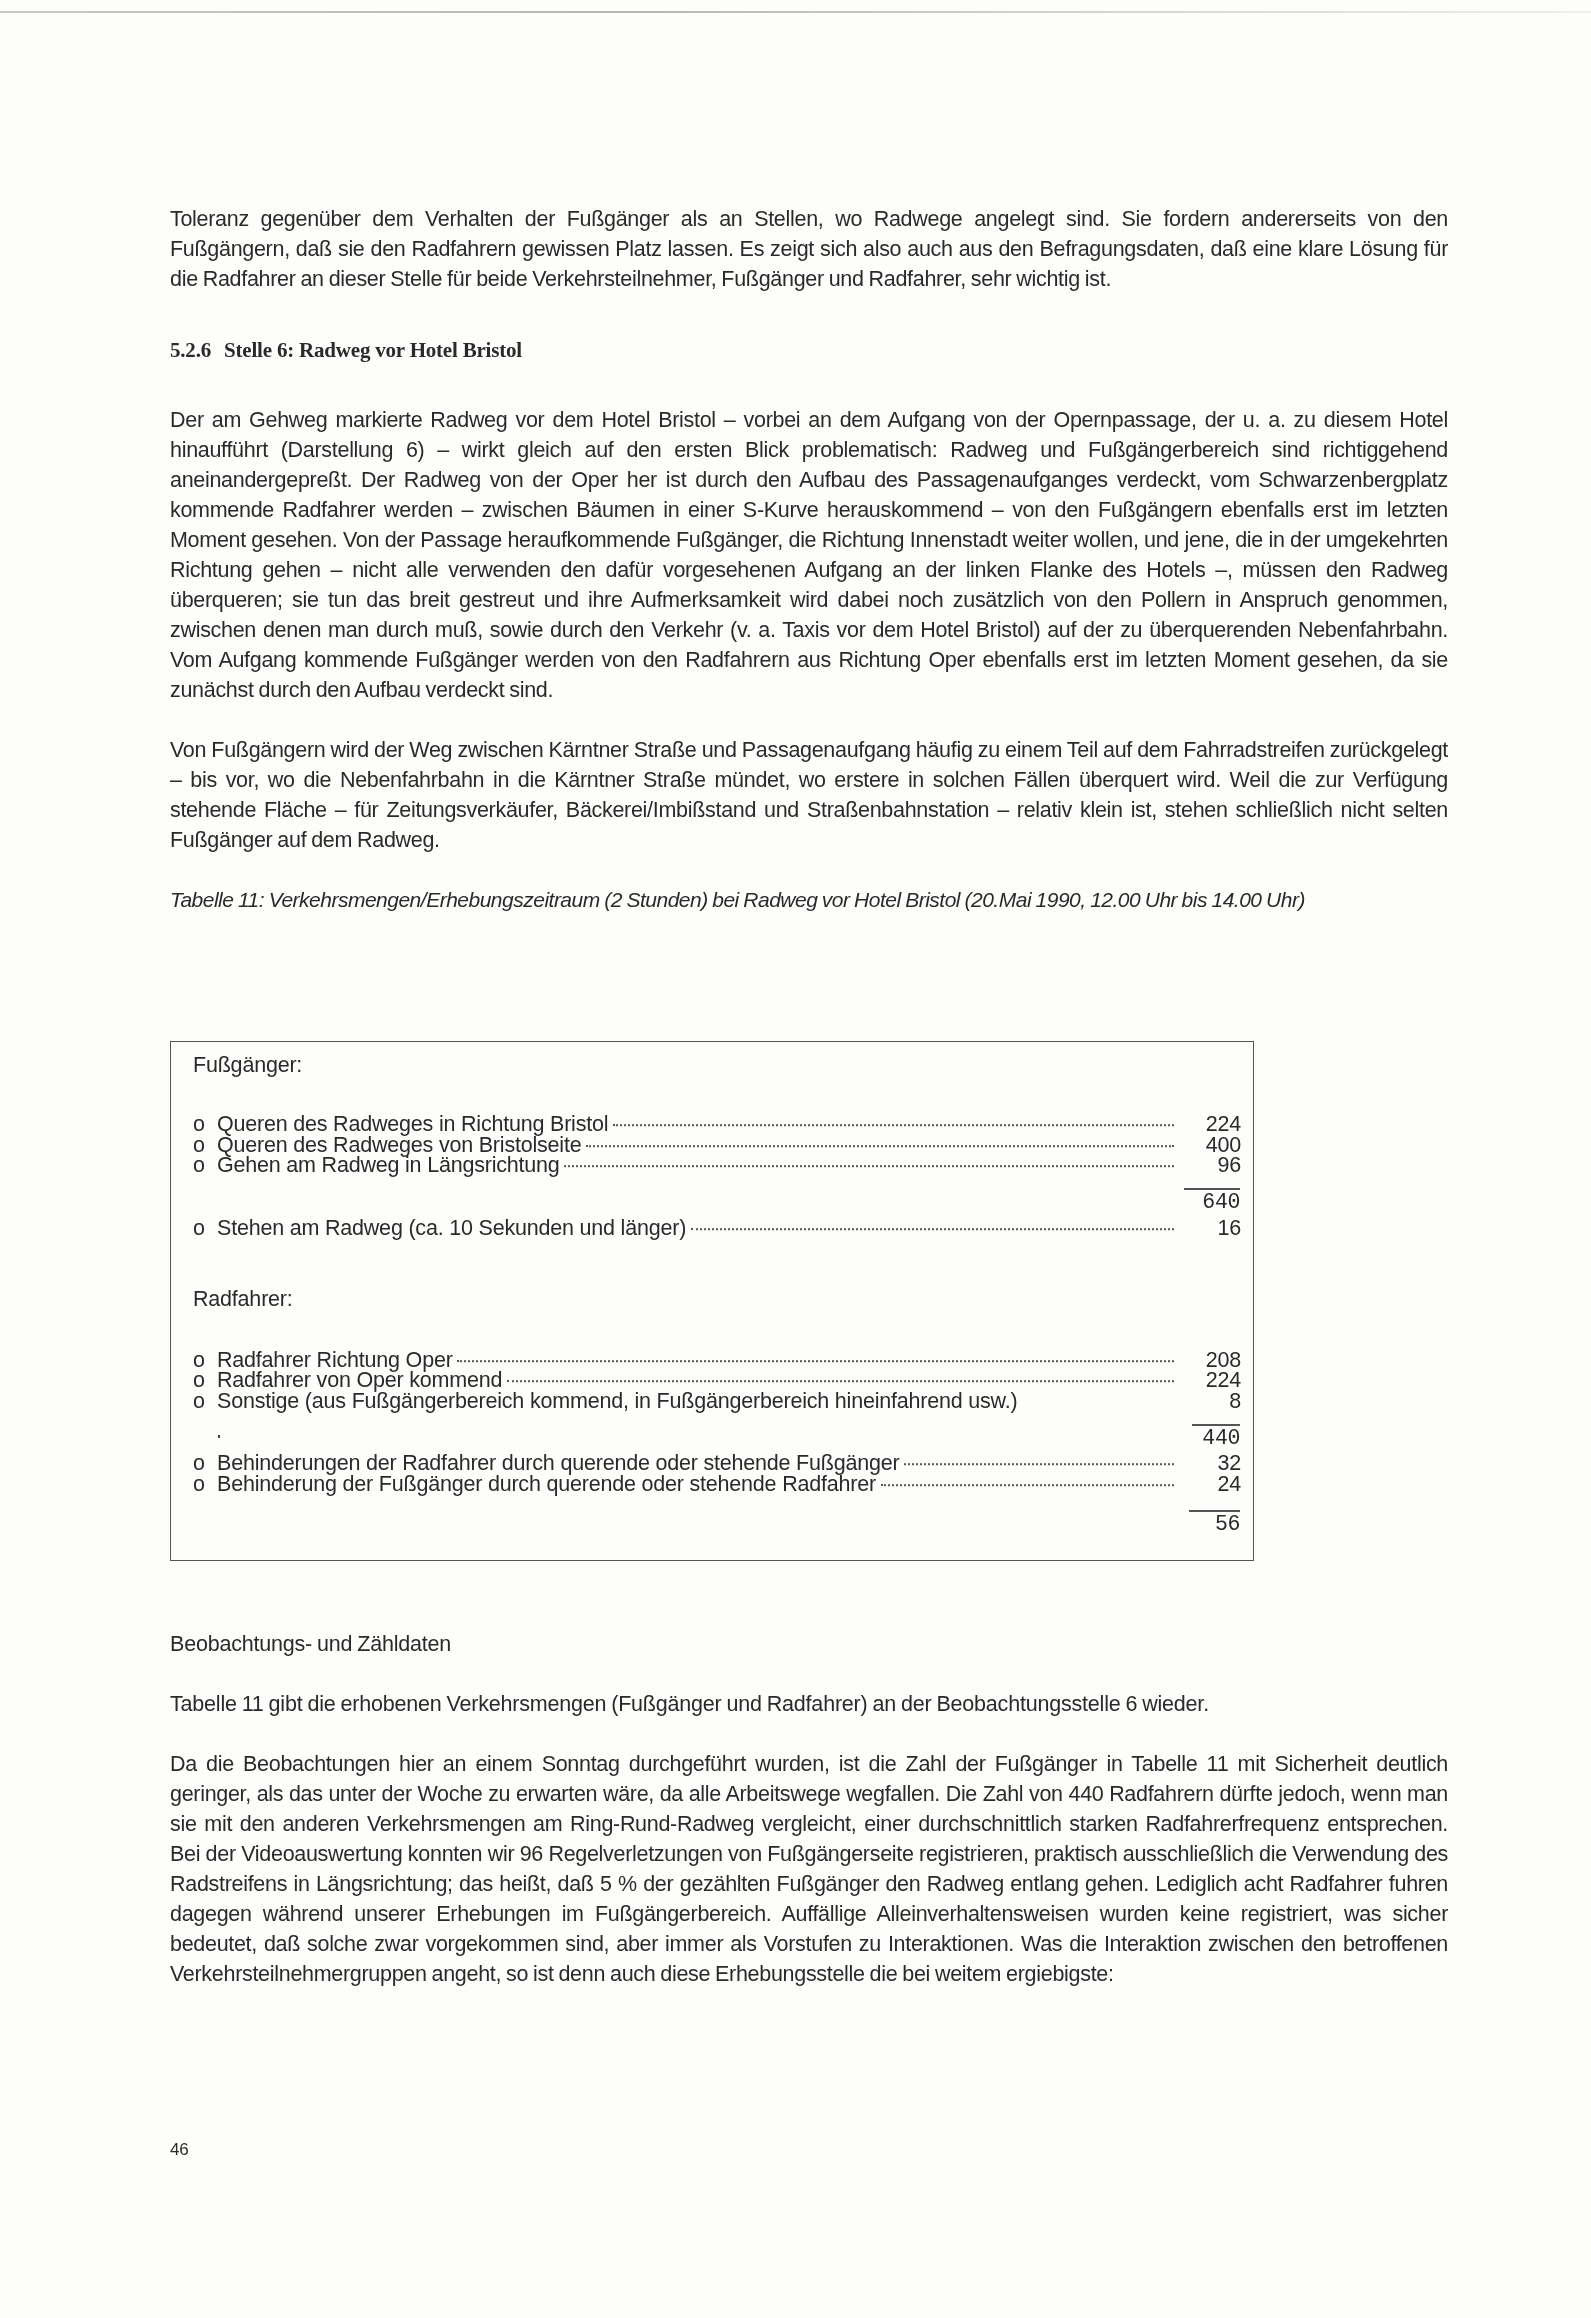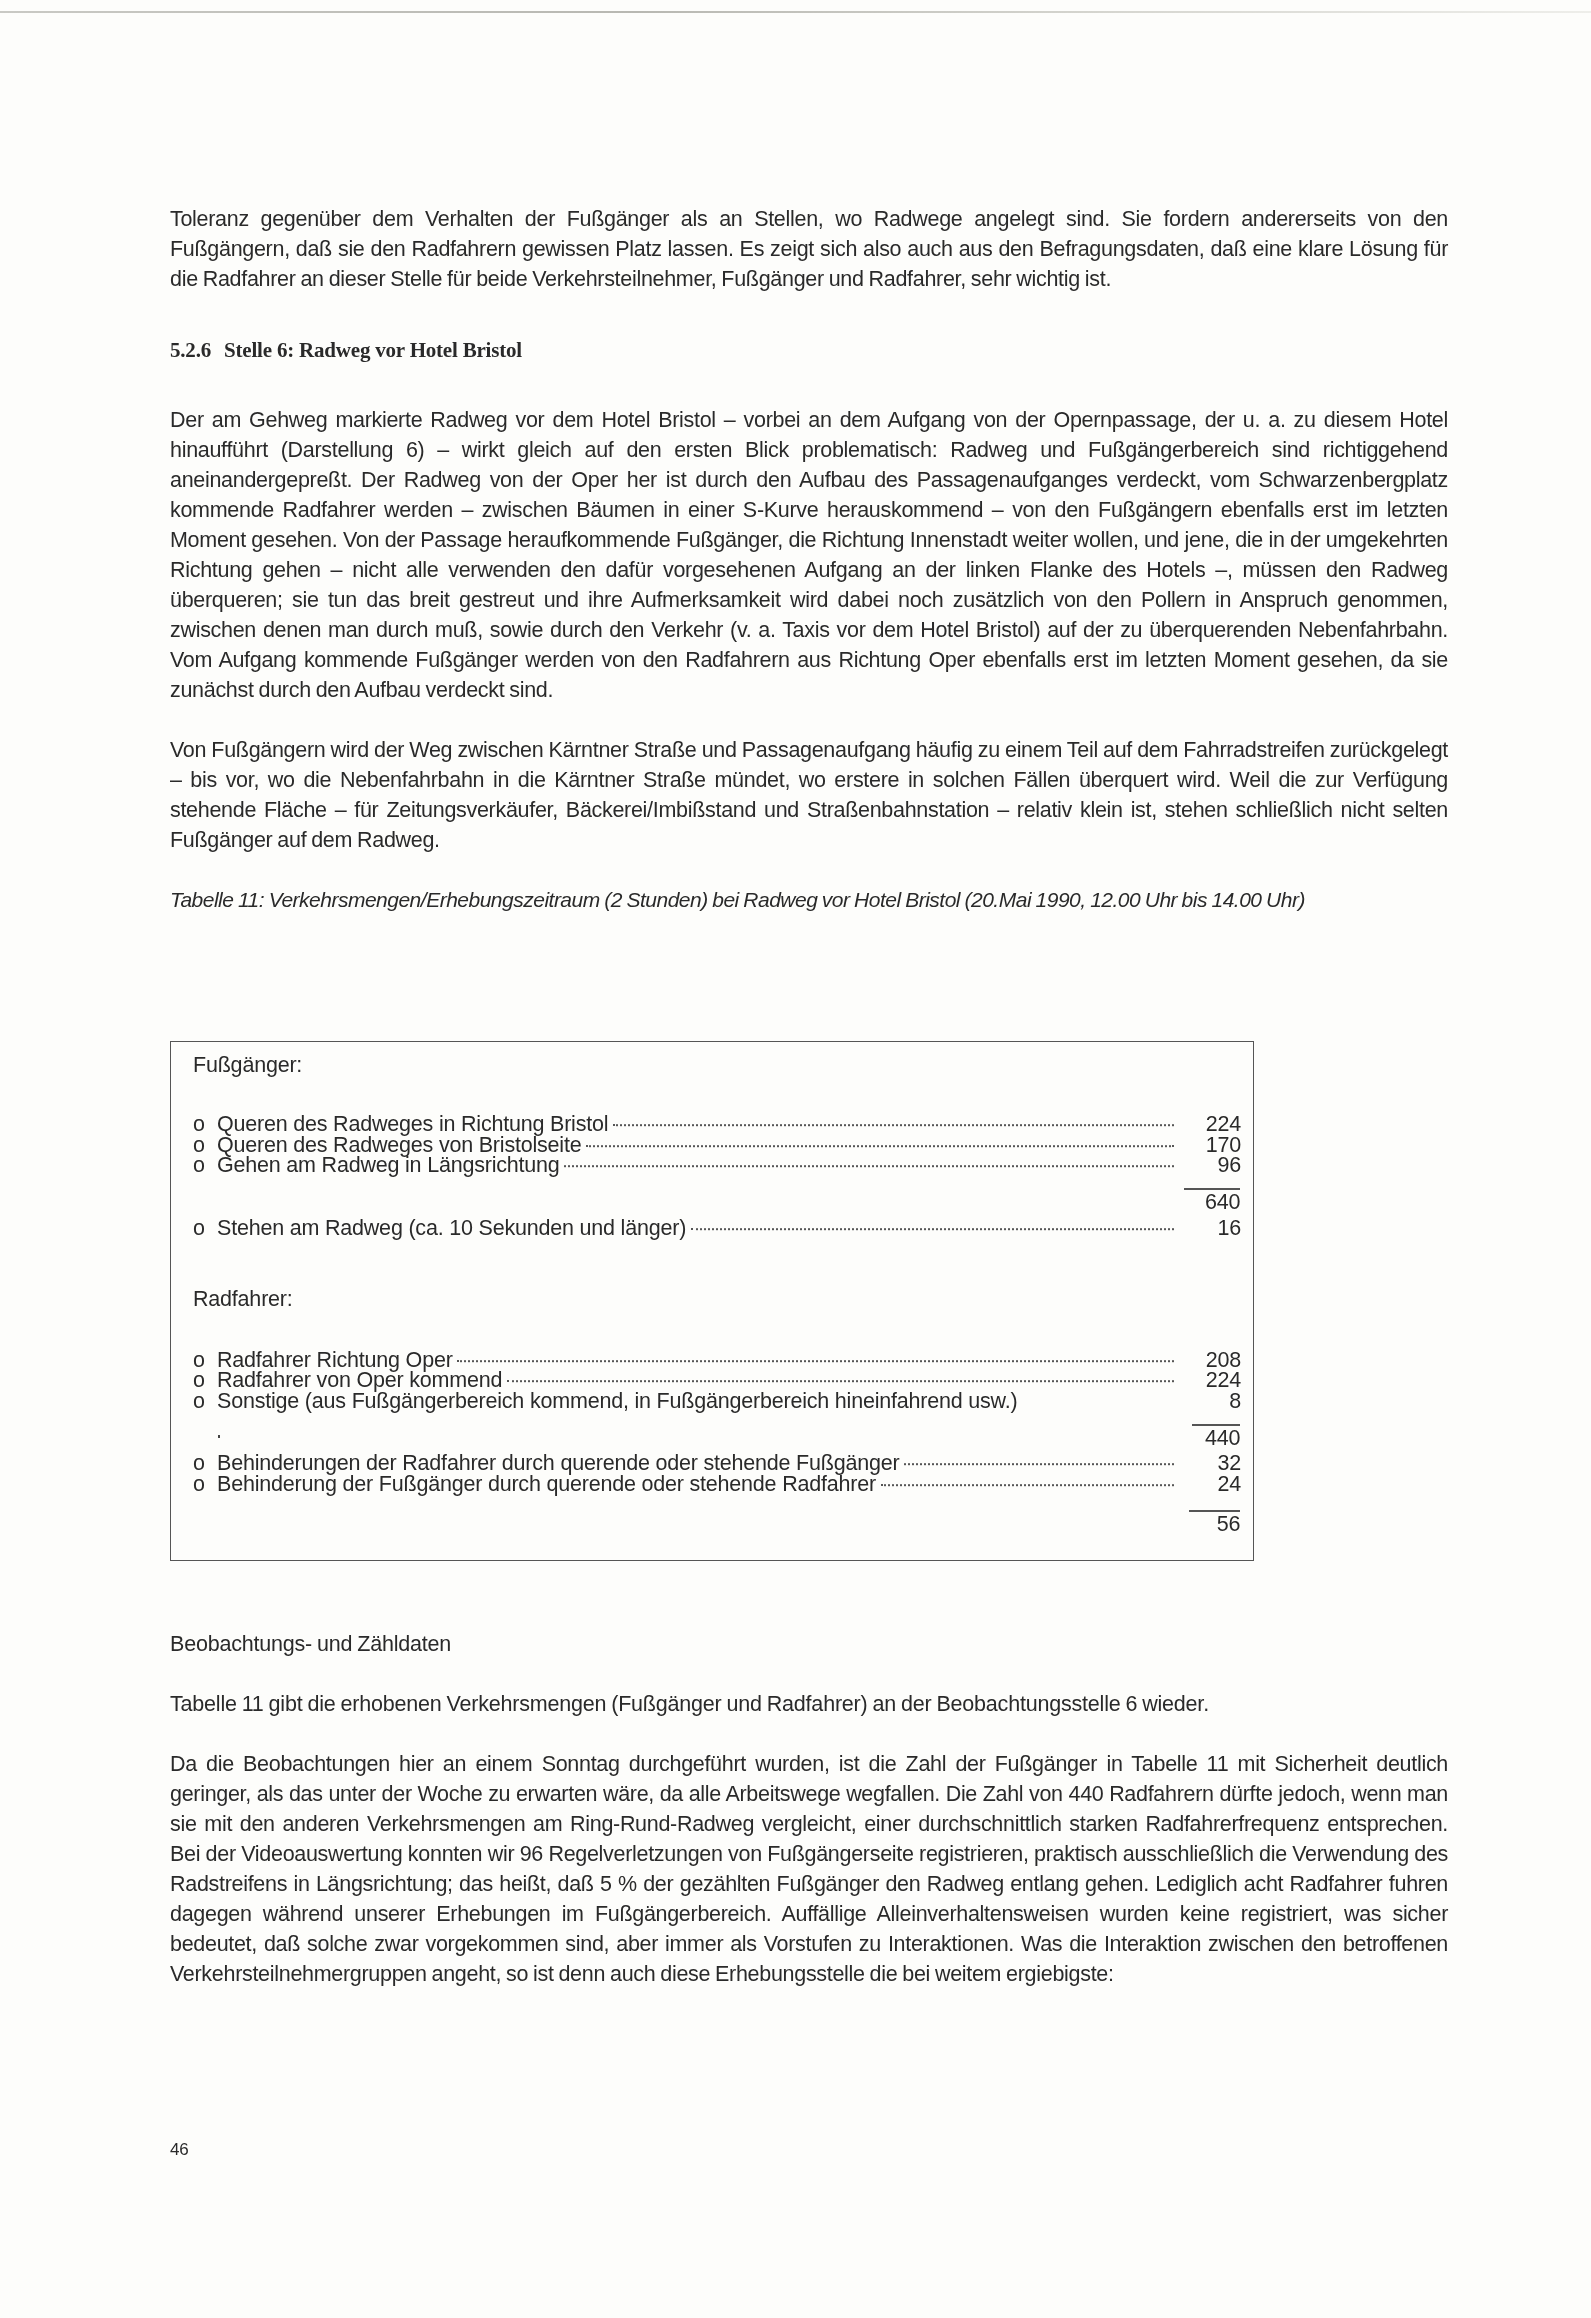--- a/index.html
+++ b/index.html
@@ -91,20 +91,21 @@
     text-align: right;
     margin-left: 14.3px;
   }
   .tbl-sum {
     position: absolute;
     right: 12.7px;
     width: 48px;
     text-align: right;
     font-size: 21.5px;
     letter-spacing: -0.2px;
+    font-family: Liberation Mono, monospace;
   }
   .sum-rule {
     position: absolute;
     right: 12.7px;
     height: 1.6px;
     background: #555;
   }
   .stray-dot {
     position: absolute;
     left: 47px;
@@ -150,21 +151,21 @@
     <div class="tbl-row" style="top:70px">
       <span class="bullet">o</span>
       <span class="lbl">Queren des Radweges in Richtung Bristol</span>
       <span class="dots"></span>
       <span class="val">224</span>
     </div>
     <div class="tbl-row" style="top:91px">
       <span class="bullet">o</span>
       <span class="lbl">Queren des Radweges von Bristolseite</span>
       <span class="dots"></span>
-      <span class="val">170</span>
+      <span class="val">400</span>
     </div>
     <div class="tbl-row" style="top:111px">
       <span class="bullet">o</span>
       <span class="lbl">Gehen am Radweg in Längsrichtung</span>
       <span class="dots"></span>
       <span class="val">96</span>
     </div>
     <div class="sum-rule" style="top:146px; width:56px"></div>
     <div class="tbl-sum" style="top:148px">640</div>
     <div class="tbl-row" style="top:174px">

